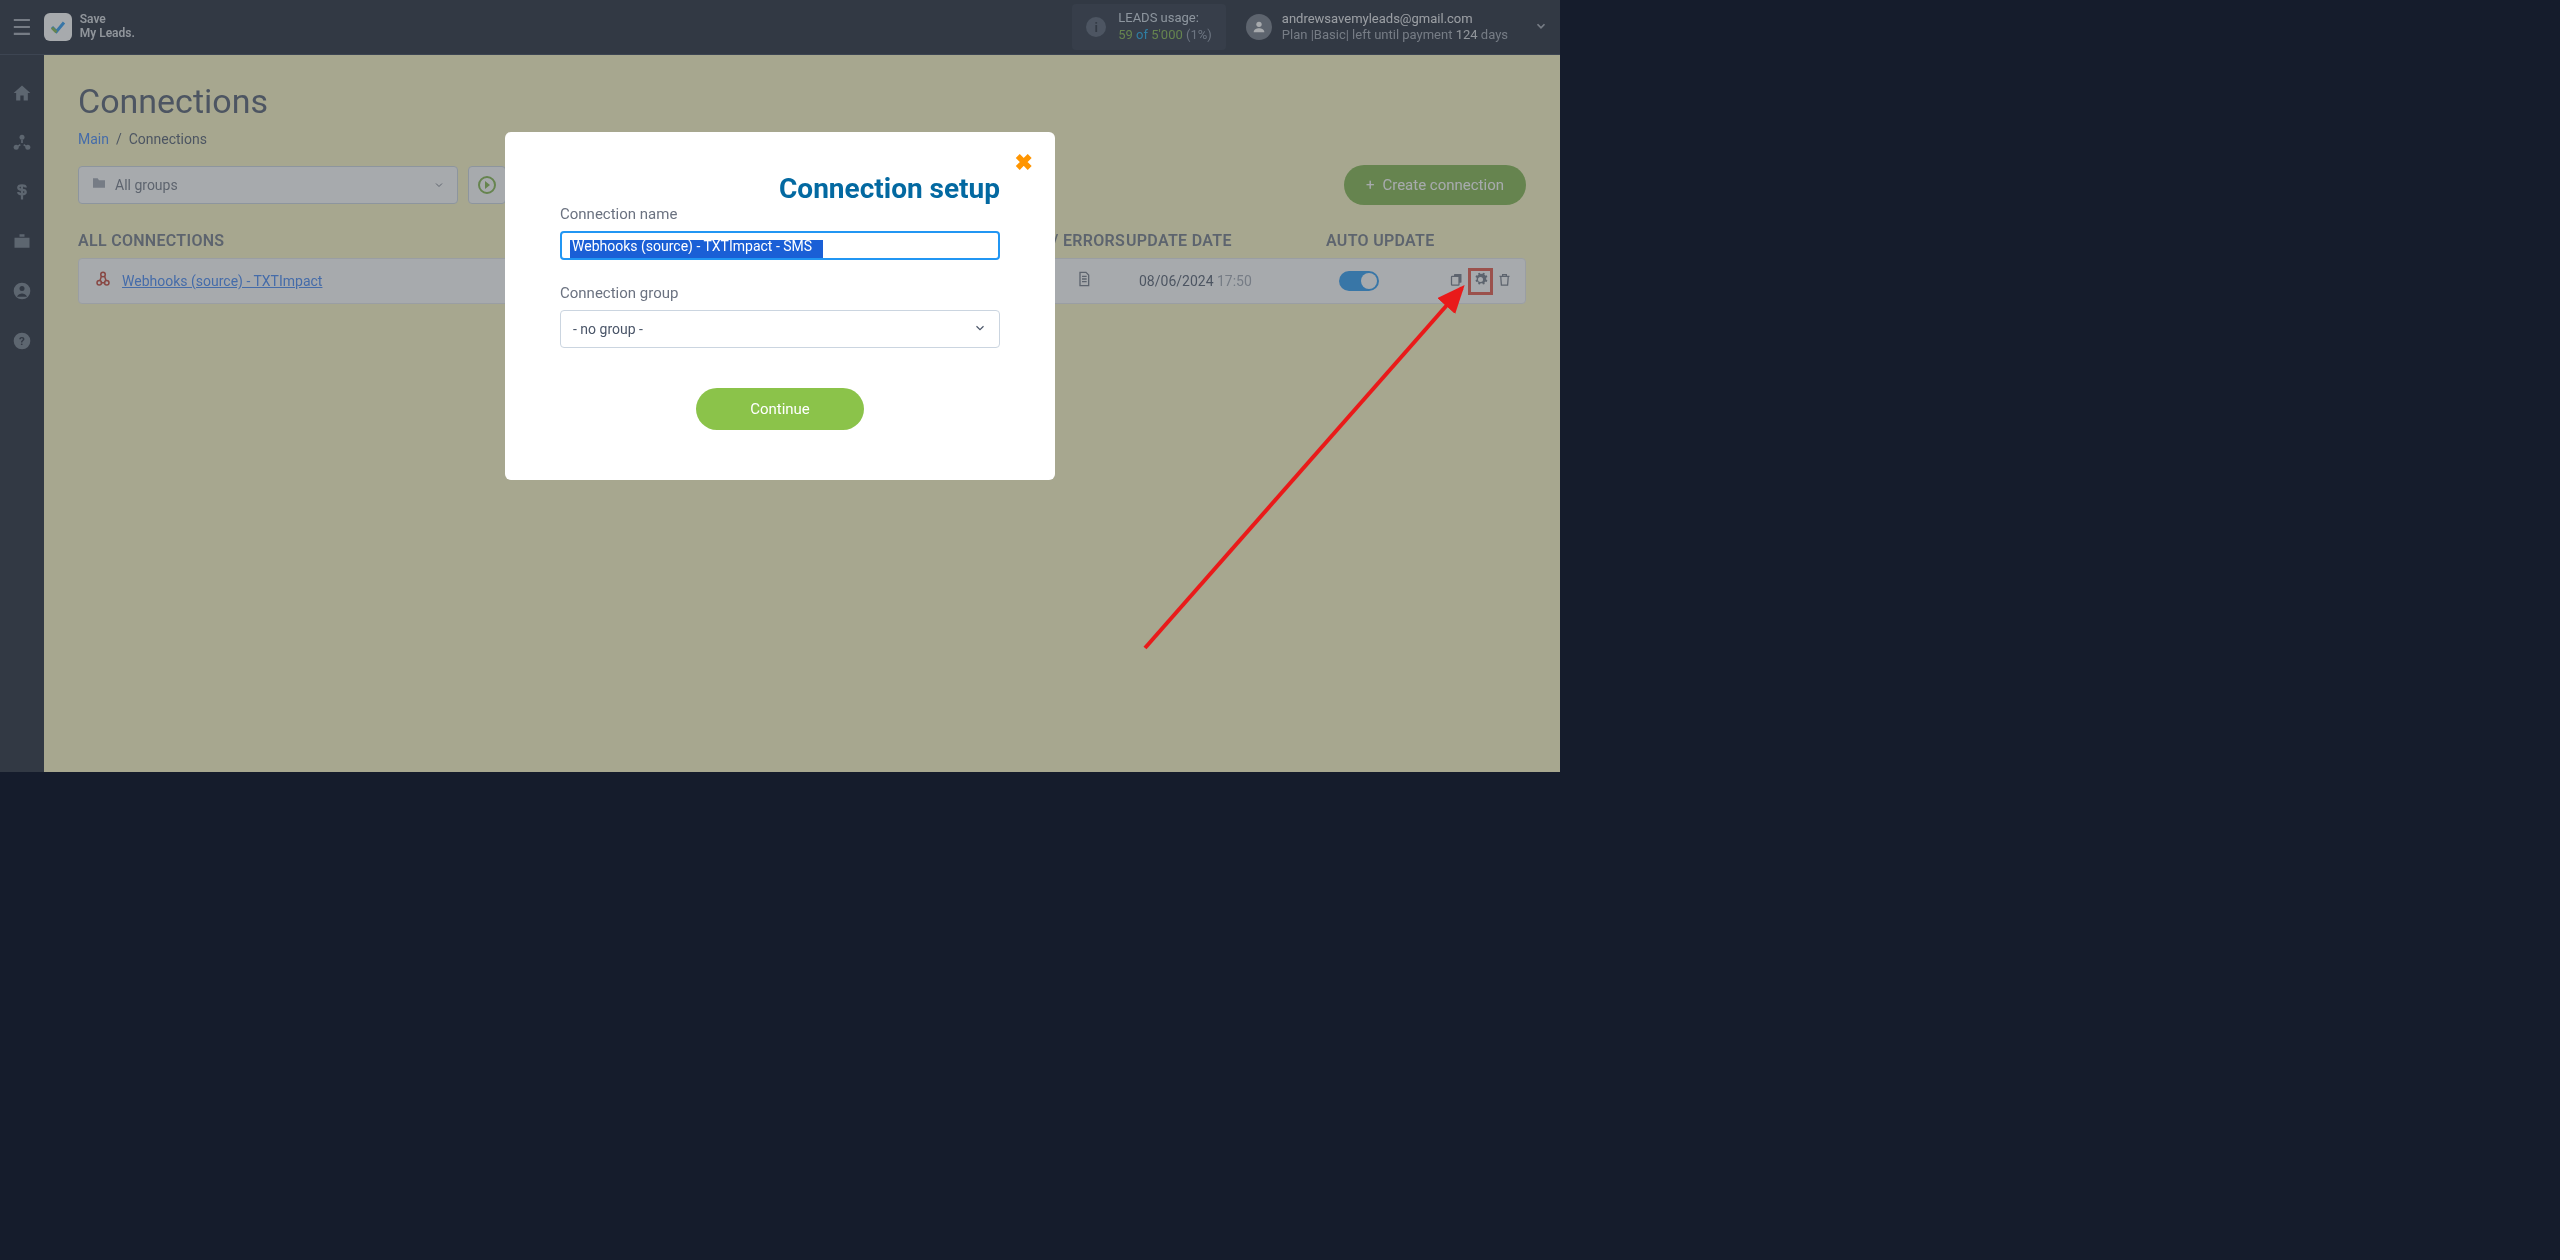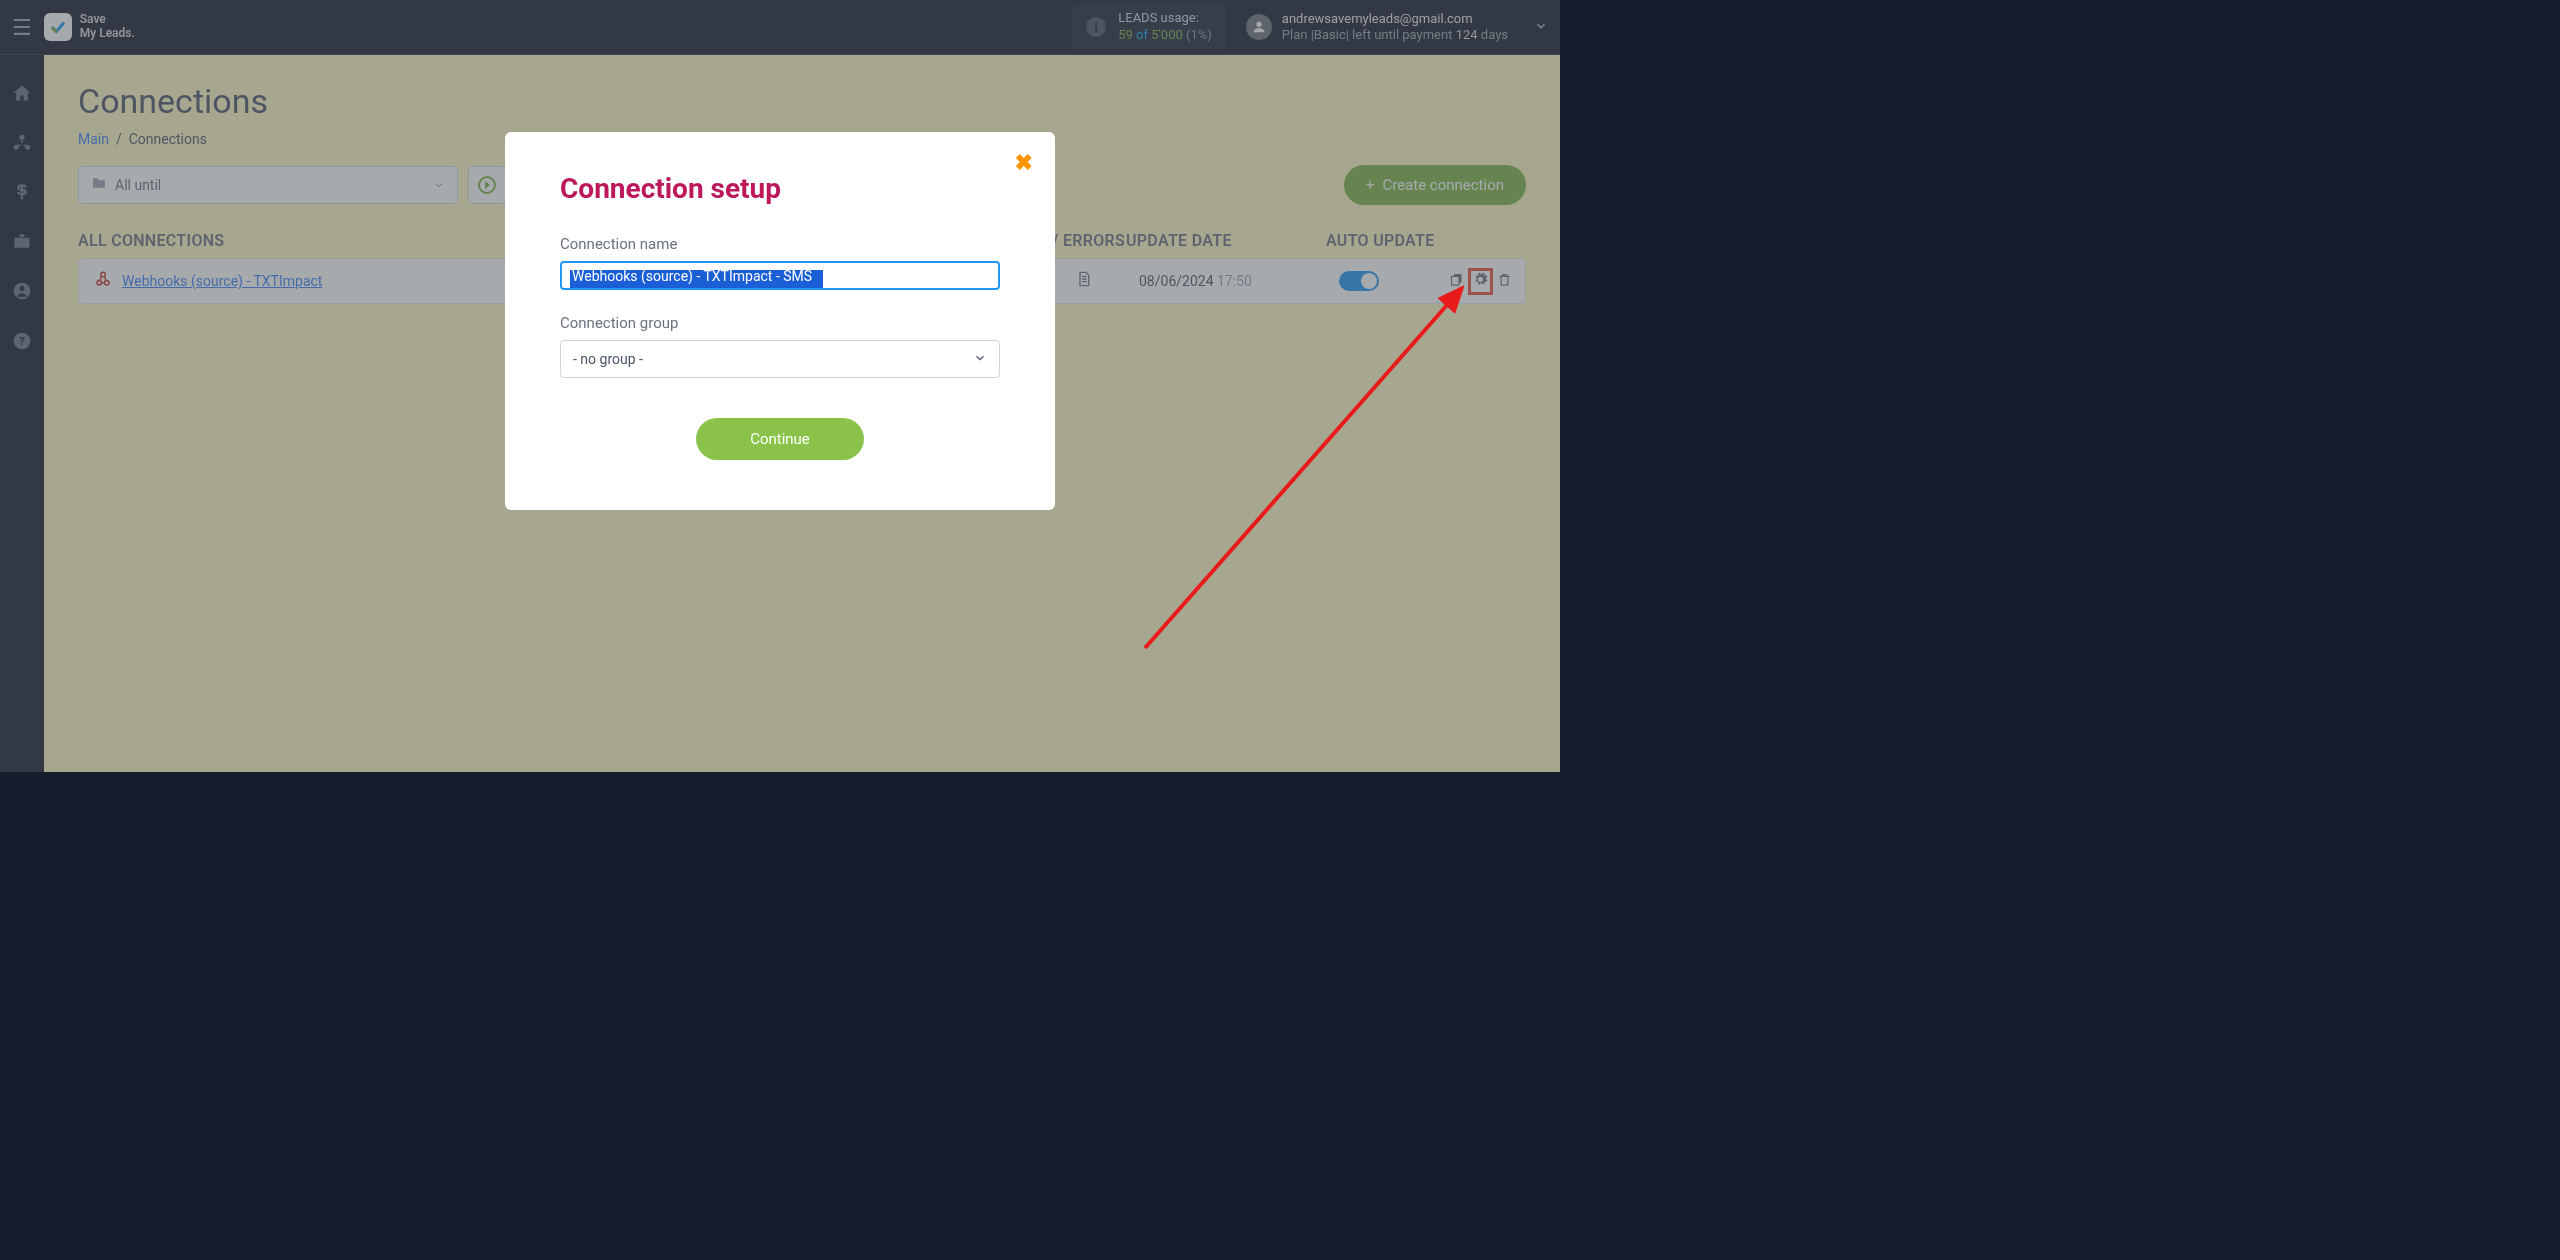--- a/index.html
+++ b/index.html
@@ -341,25 +341,24 @@
     .modal-close {
       position: absolute;
       top: 18px;
       right: 22px;
       color: #ff9500;
       font-size: 22px;
       font-weight: bold;
       cursor: pointer;
     }
     .modal-title {
-      color: #be185d;
+      color: #0369a1;
       font-size: 28px;
       font-weight: 700;
-      text-align: left;
-      margin-bottom: 30px;
+      text-align: right;
     }
     .field-label {
       color: #6b7280;
       font-size: 15px;
       margin-bottom: 8px;
     }
     .field-input {
       width: 100%;
       height: 29px;
       border: 2px solid #2196f3;
@@ -503,21 +502,21 @@
       <a href="#">Main</a>
       &nbsp;/&nbsp;
       <span>Connections</span>
     </div>
 
     <div class="toolbar">
       <div class="group-select">
         <span class="folder-icon"><svg width="16" height="16" viewBox="0 0 24 24" fill="currentColor">
               <path d="M3 5h7l2 3h9v11H3z"></path>
             </svg></span>
-        <span class="group-label">All until</span>
+        <span class="group-label">All groups</span>
         <span class="group-caret"><svg width="12" height="12" viewBox="0 0 24 24" fill="none" stroke="currentColor" stroke-width="2">
               <path d="M6 9l6 6 6-6"></path>
             </svg></span>
       </div>
       <div class="play-btn">
         <span class="play-circle">
             <span class="play-tri"></span>
           </span>
       </div>
       <div class="toolbar-spacer"></div>

